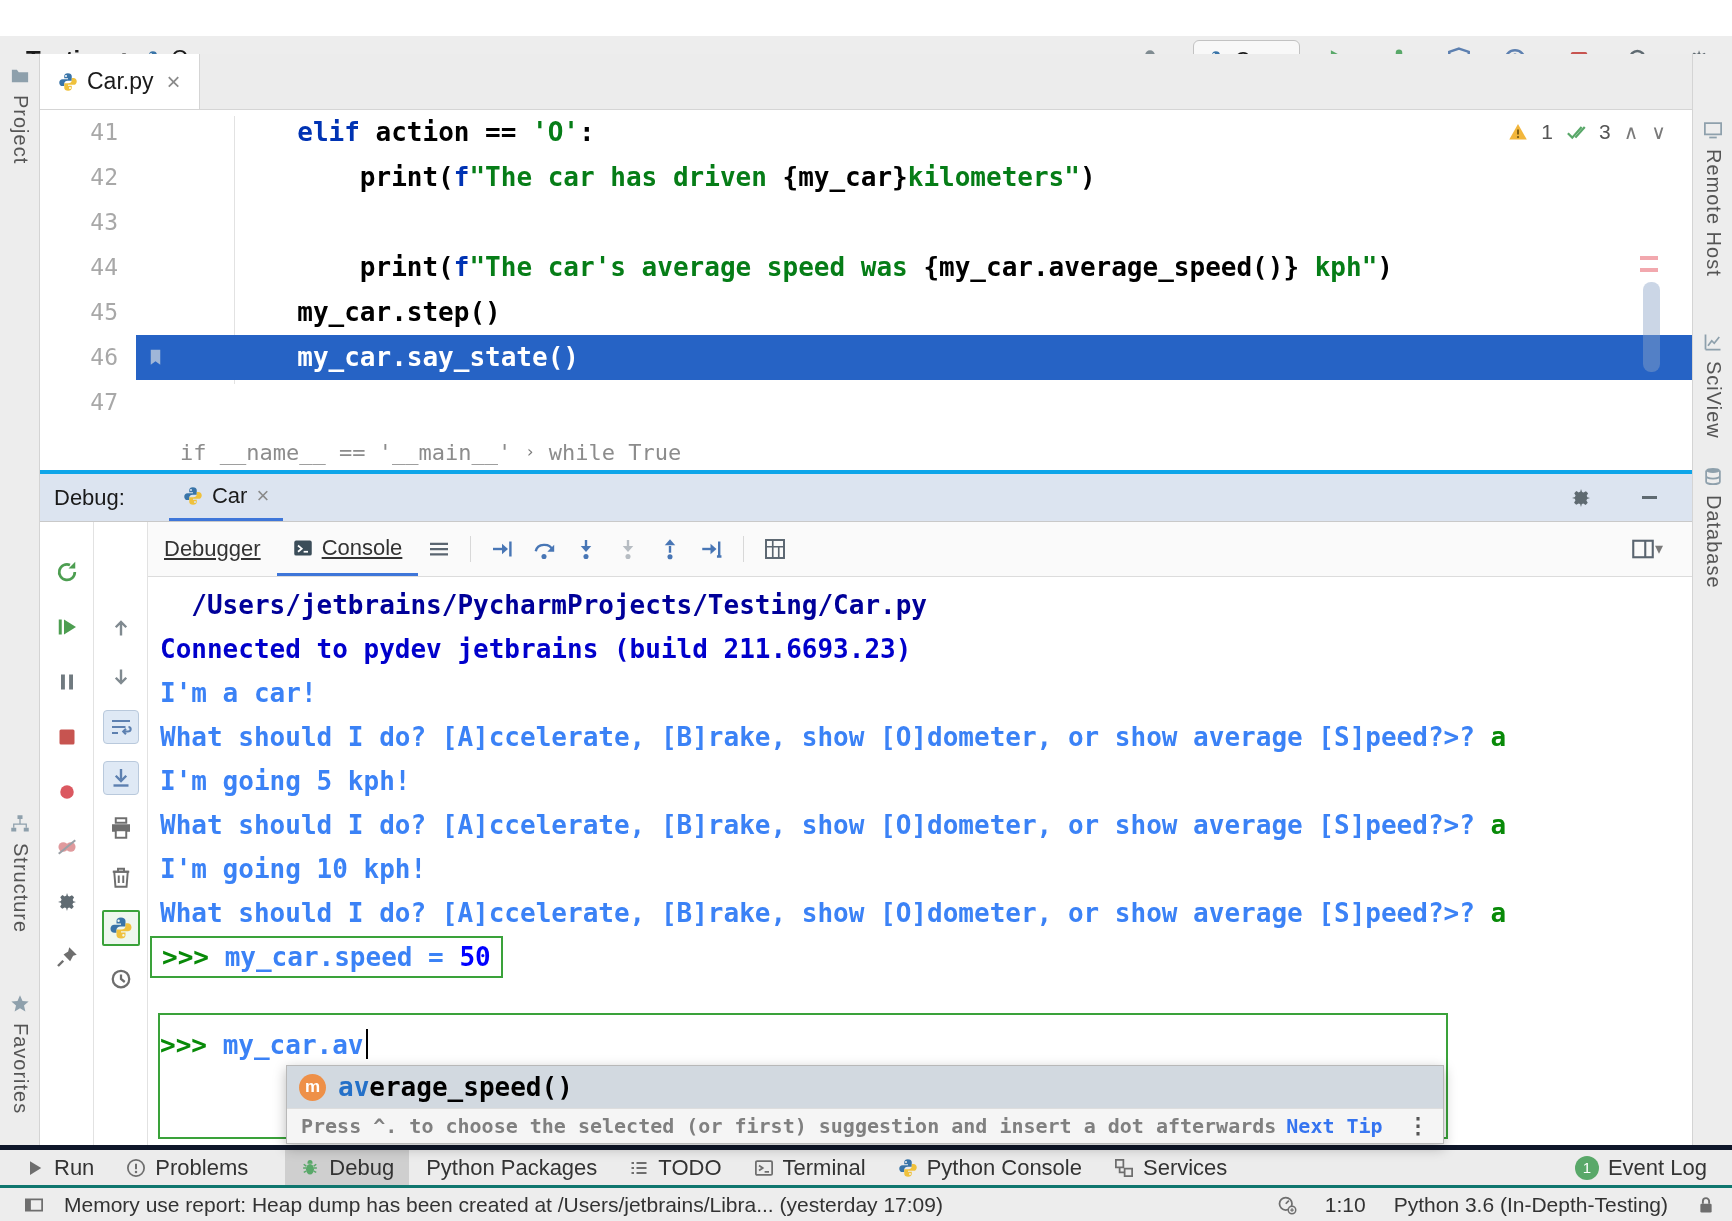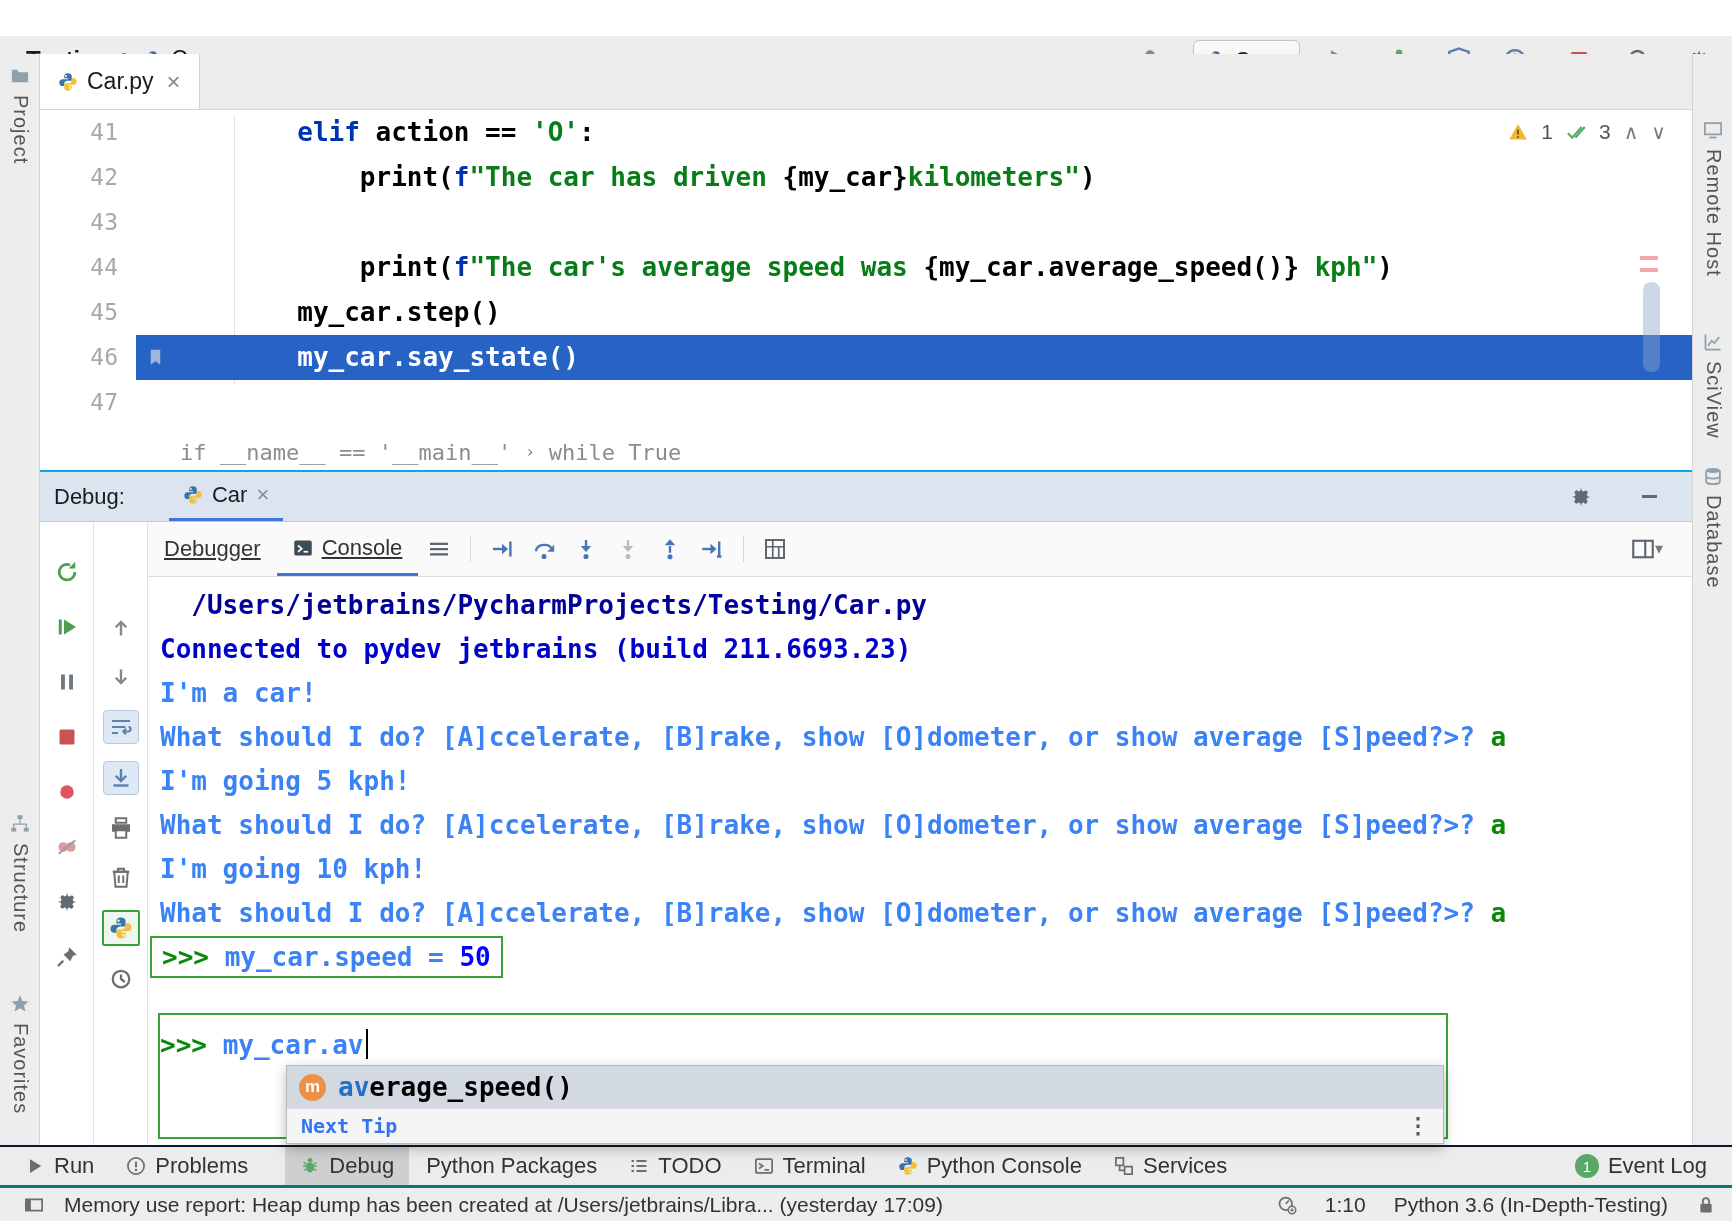--- a/index.html
+++ b/index.html
@@ -64,21 +64,21 @@
   .mark-pink{position:absolute;right:34px;width:18px;height:4px;background:#f2a8ae;z-index:2;}
   .scroll-thumb{position:absolute;right:32px;top:172px;width:17px;height:90px;border-radius:8px;
     background:rgba(140,165,200,.45);z-index:2;}
 
   .breadcrumbs{position:absolute;left:40px;top:434px;width:1652px;height:36px;background:#fff;
     display:flex;align-items:center;gap:14px;padding-left:140px;box-sizing:border-box;
     color:#8c8c8c;font-family:"DejaVu Sans Mono","Liberation Mono",monospace;font-size:22px;}
 
   
   .debug-header{position:absolute;left:40px;top:470px;width:1652px;height:52px;background:#dce4f0;
-    border-top:2px solid #0ea5e9;border-bottom:1px solid #c9c9c9;display:flex;align-items:stretch;box-sizing:border-box;}
+    border-top:4px solid #0ea5e9;border-bottom:1px solid #c9c9c9;display:flex;align-items:stretch;box-sizing:border-box;}
   .dh-title{font-size:22px;color:#1a1a1a;align-self:center;margin-left:14px;}
   .dh-tab{display:flex;align-items:center;gap:9px;margin-left:44px;padding:0 14px;
     border-bottom:3px solid #3e76d9;font-size:22px;color:#1a1a1a;box-sizing:border-box;}
   .dh-right{margin-left:auto;display:flex;align-items:center;gap:26px;padding-right:22px;}
   .hide-bar{display:inline-block;width:15px;height:3px;background:#5f6a71;}
 
   .debug-body{position:absolute;left:40px;top:522px;width:1652px;height:623px;display:flex;box-sizing:border-box;background:#fff;}
   .dbg-col{width:54px;border-right:1px solid #e2e2e2;display:flex;flex-direction:column;align-items:center;box-sizing:border-box;flex:0 0 auto;}
   .dbg-col1{padding-top:34px;gap:23px;}
   .dbg-col2{padding-top:90px;gap:17px;}
@@ -113,21 +113,21 @@
   .kind{display:inline-flex;align-items:center;justify-content:center;width:27px;height:27px;border-radius:50%;
     background:#ee9048;color:#fff;font-size:17px;font-family:"Liberation Sans",sans-serif;flex:0 0 auto;}
   .cmp-match{color:#2470c8;}
   .cmp-row2{height:34px;background:#f5f5f5;border-top:1px solid #ddd;display:flex;align-items:center;
     gap:10px;padding:0 14px;font-size:20px;color:#808080;}
   .cmp-link{color:#3574f0;}
   .kebab{margin-left:auto;color:#555;font-size:22px;line-height:1;}
 
   
   .bottombar{position:absolute;left:0;top:1145px;width:1732px;height:40px;background:#ececec;
-    border-top:2px solid #0f172a;display:flex;align-items:stretch;padding:0 10px;gap:2px;
+    border-top:5px solid #0f172a;display:flex;align-items:stretch;padding:0 10px;gap:2px;
     box-sizing:border-box;font-size:22px;color:#333;}
   .bb-item{display:flex;align-items:center;gap:9px;padding:0 15px;}
   .bb-item.selected{background:#cfcfcf;margin-left:20px;}
   .bb-item.right{margin-left:auto;}
   .badge{display:inline-flex;align-items:center;justify-content:center;width:24px;height:24px;
     border-radius:50%;background:#59A869;color:#fff;font-size:15px;flex:0 0 auto;}
 
   .statusbar{position:absolute;left:0;top:1185px;width:1732px;height:36px;background:#ededed;
     border-top:3px solid #0f766e;display:flex;align-items:center;gap:12px;padding:0 16px;
     box-sizing:border-box;font-size:21px;color:#333;}
@@ -621,20 +621,21 @@
           <div class="con-line"><span><span class="s-prompt">&gt;&gt;&gt; </span><span class="s-out">my_car.av</span><span class="caret-bar"></span></span></div>
         </div>
       <div class="big-green"></div>
 
       <div class="cmp-popup">
         <div class="cmp-row1">
           <span class="kind">m</span>
           <span><span class="cmp-match">av</span><span>erage_speed()</span></span>
         </div>
         <div class="cmp-row2">
+          <span>Press ^. to choose the selected (or first) suggestion and insert a dot afterwards</span>
           <span class="cmp-link">Next Tip</span>
           <span class="kebab">⋮</span>
         </div>
       </div>
     </div>
   </div>
 </div>
 
 <nav class="bottombar" id="bottom-items">
     <div class="bb-item">

